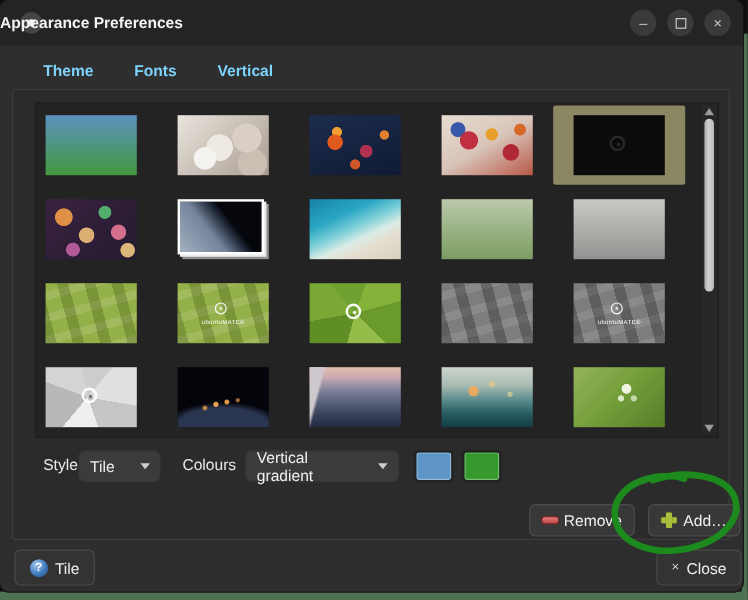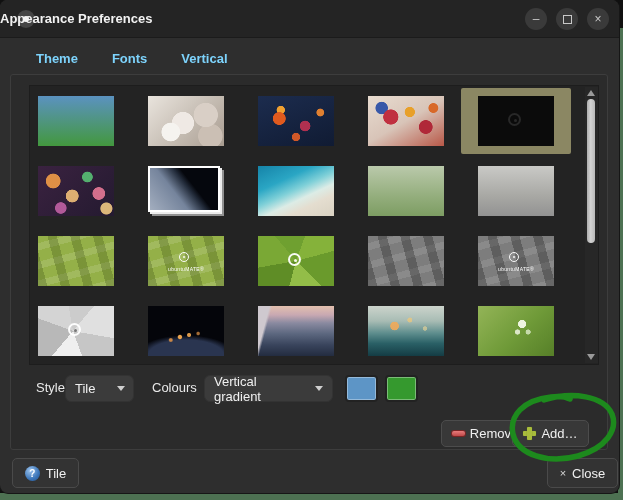--- a/index.html
+++ b/index.html
@@ -284,21 +284,21 @@
       <span class="dd-arrow"></span>
     </div>
     <div class="swatch" style="left: 334px; top: 300px; background: rgb(93, 149, 198);"></div>
     <div class="swatch" style="left: 374px; top: 300px; background: rgb(53, 153, 46);"></div>
   </div>
 
   <div class="btn" style="left:441px; top:420px; width:88px;">
     <span class="minus-icon"></span>
     <span>Remove</span>
   </div>
-  <div class="btn" style="left:512px; top:420px; width:77px;">
+  <div class="btn" style="left:540px; top:420px; width:77px;">
     <span class="plus-icon"></span>
     <span>Add…</span>
   </div>
 
   <svg class="annotation" viewBox="0 0 114 74">
     <path id="anno-path" d="M 38 11 C 66 2 98 7 106 25 C 112 41 100 59 72 67 C 42 75 12 66 7 45 C 3 27 17 11 45 8 C 54 7 61 8.5 64 10" fill="none" stroke="#1d8a1d" stroke-width="5.5" stroke-linecap="round"></path>
   </svg>
 
   <div class="footer-btn help-btn">
     <span class="help-icon">?</span>

